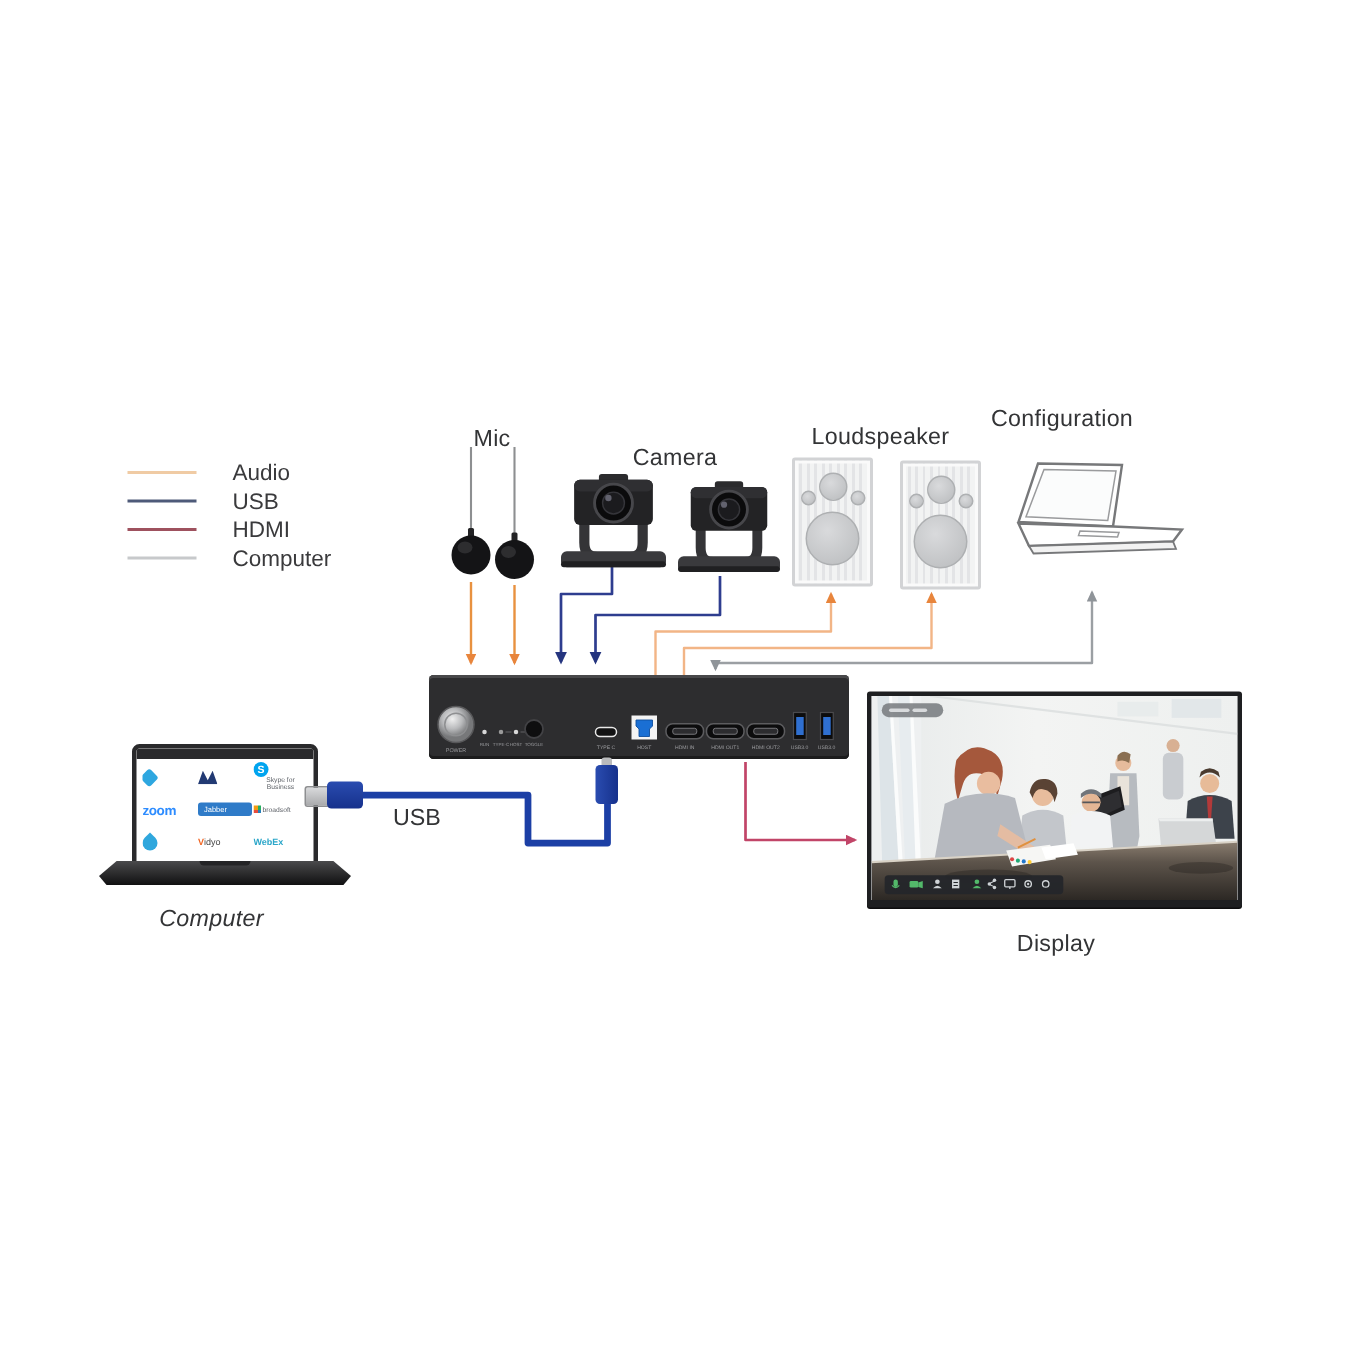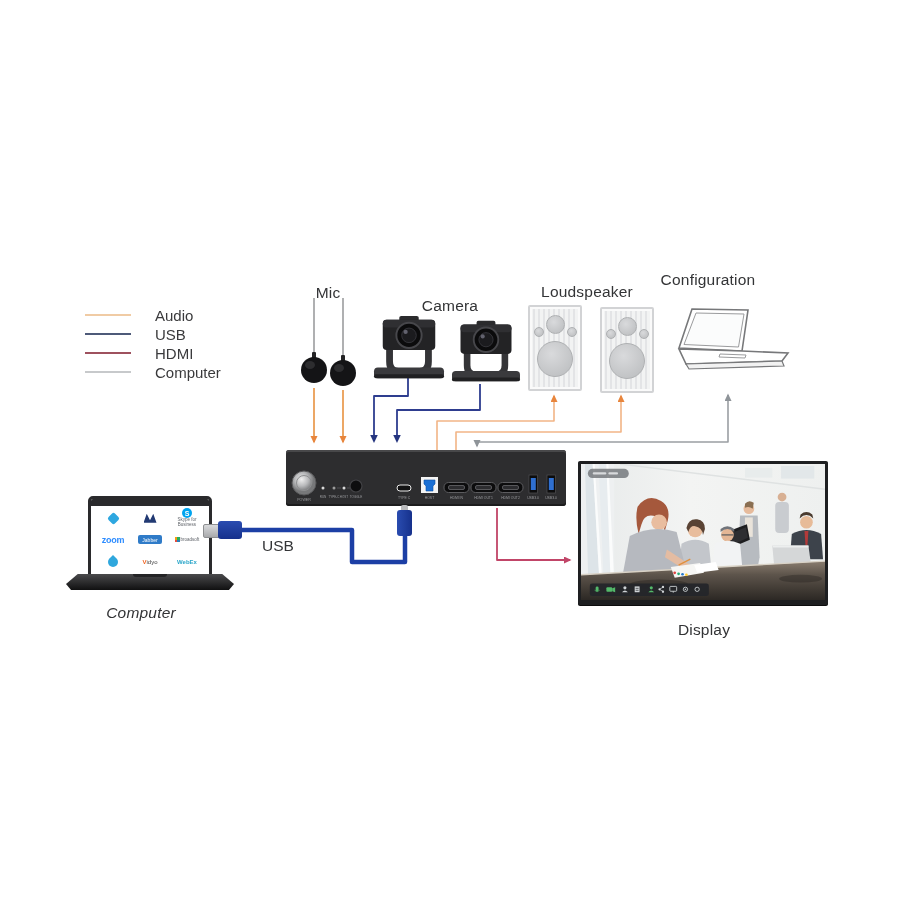--- a/index.html
+++ b/index.html
@@ -30,21 +30,21 @@
   .hub{position:absolute;left:286px;top:450px;width:280px;height:56px;background:#2d2d2f;
        border-radius:3px;box-shadow:inset 0 2px 0 #48484a, inset 0 -2px 0 #1c1c1d;}
   .hub svg{display:block;}
   .hub text{fill:#9c9da0;font-family:"Liberation Sans",sans-serif;}
   
   .pc-screen{position:absolute;left:88px;top:496px;width:118px;height:78px;background:#fff;
       border:3px solid #2a2a2c;border-radius:5px;overflow:hidden;}
   .pc-strip{height:7px;background:#2a2a2c;}
   .pc-grid{display:grid;grid-template-columns:1fr 1fr 1fr;grid-template-rows:1fr 1fr 1fr;
       height:64px;padding:2px 4px;gap:1px;}
-  .app{display:flex;flex-direction:column;align-items:center;justify-content:center;overflow:hidden;}
+  .app{display:flex;flex-direction:column;justify-content:center;overflow:hidden;}
   .app .lbl{font-size:4.5px;color:#60646a;line-height:1.1;text-align:center;}
   .pc-base{position:absolute;left:66px;top:574px;width:168px;height:16px;
       background:linear-gradient(#4a4a4c,#101011);
       clip-path:polygon(7% 0,93% 0,100% 62%,97% 100%,3% 100%,0 62%);border-radius:3px;}
   .pc-base::after{content:"";position:absolute;left:40%;top:0;width:20%;height:3px;background:#242426;border-radius:0 0 3px 3px;}
   
   .tv{position:absolute;left:578px;top:461px;width:250px;height:144px;background:#1e1f21;
       border-radius:2px;padding:3px 3px 5px 3px;box-sizing:border-box;box-shadow:0 1px 0 #0d0d0e;}
   .tv-screen{width:100%;height:100%;overflow:hidden;position:relative;background:#eef0f0;}
   

